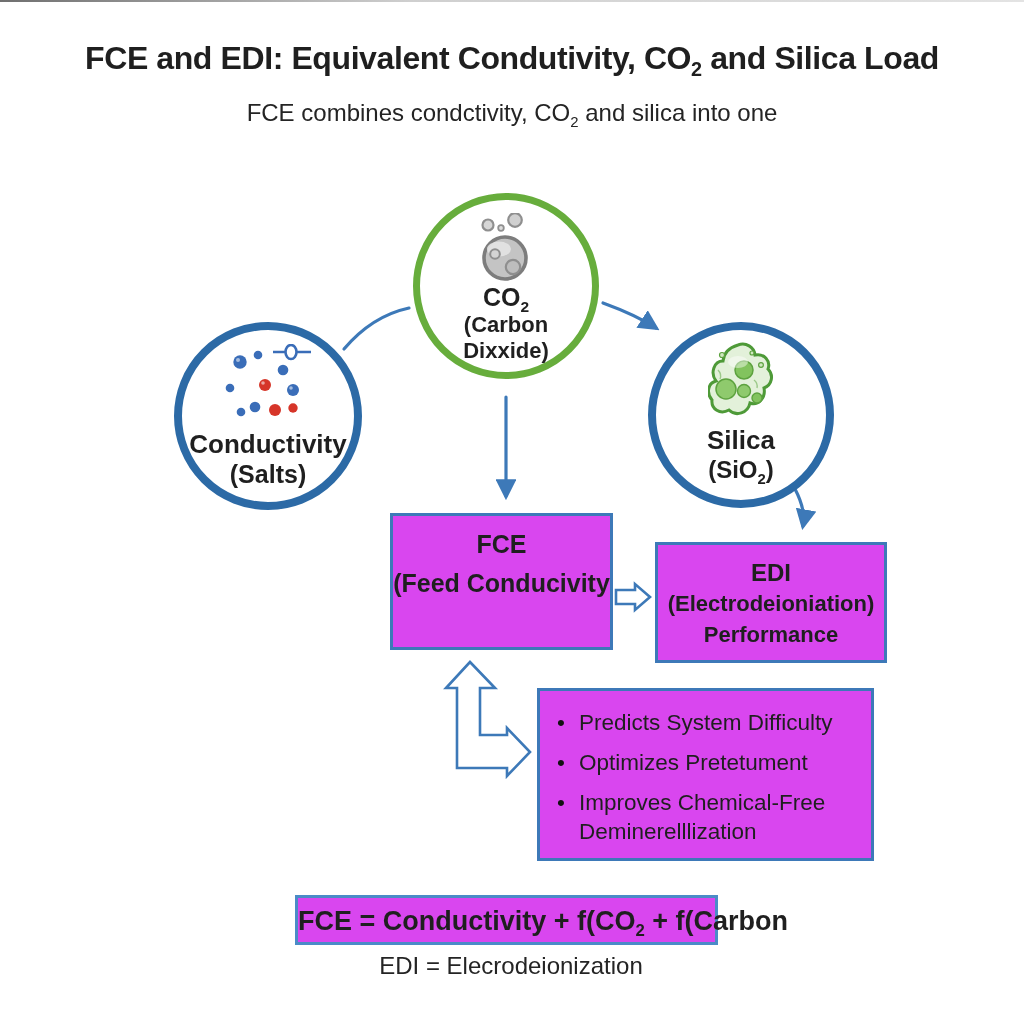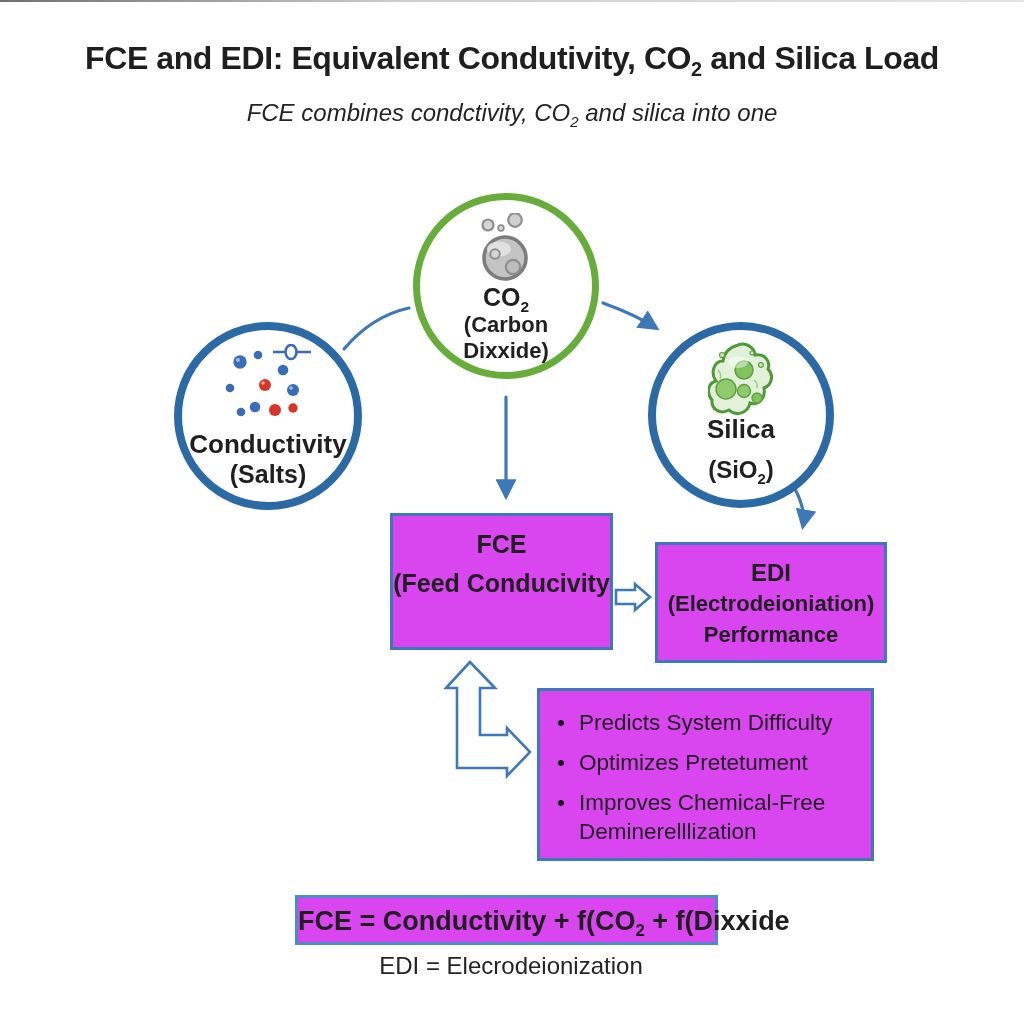--- a/index.html
+++ b/index.html
@@ -8,21 +8,21 @@
     font-family:"Liberation Sans",sans-serif;color:var(--color-text-dark,#1f1f1f);
     overflow:hidden;
   }
   .abs{position:absolute;}
   .topline{left:0;top:0;width:1024px;height:2px;
     background:linear-gradient(to right,#6f6f6f,#cfcfcf 40%,#e3e3e3);}
   
   .title{left:0;top:40px;width:1024px;text-align:center;
     font-size:32px;font-weight:700;letter-spacing:-0.4px;white-space:nowrap;}
   .subtitle{left:0;top:96px;width:1024px;text-align:center;
-    font-size:24px;line-height:33px;color:#242424;font-style:italic;}
+    font-size:24px;line-height:33px;color:#242424;}
   sub{font-size:0.62em;line-height:0;}
   
   .connectors{left:0;top:0;width:1024px;height:1024px;pointer-events:none;}
   .conn{fill:none;stroke:var(--color-arrow-blue,#3d79b8);stroke-width:3.2px;stroke-linecap:round;}
   .hollow{fill:#ffffff;stroke:var(--color-arrow-blue,#3d79b8);stroke-width:2.6px;stroke-linejoin:miter;}
   
   .circle{border-radius:50%;background:#ffffff;}
   .circle .lbl{position:absolute;left:0;width:100%;text-align:center;font-weight:700;}
   .c-conductivity{left:174px;top:322px;width:172px;height:172px;
     border:8px solid var(--color-circle-blue,#2c6aa6);}
@@ -132,21 +132,21 @@
       <circle cx="36" cy="28" r="9" fill="#82c35e" stroke="#5da23f" stroke-width="1.5"></circle>
       <circle cx="18" cy="47" r="10" fill="#8fca6d" stroke="#5da23f" stroke-width="1.5"></circle>
       <circle cx="36" cy="49" r="6.5" fill="#8fca6d" stroke="#5da23f" stroke-width="1.4"></circle>
       <circle cx="49" cy="56" r="5" fill="#82c35e" stroke="#5da23f" stroke-width="1.4"></circle>
       <circle cx="14" cy="13" r="2.5" fill="#cfe8c0" stroke="#5da23f" stroke-width="1.2"></circle>
       <circle cx="44" cy="11" r="2" fill="#cfe8c0" stroke="#5da23f" stroke-width="1.2"></circle>
       <circle cx="53" cy="23" r="2.4" fill="#cfe8c0" stroke="#5da23f" stroke-width="1.2"></circle>
       <path d="M10,28 q4,4 2,9 M46,38 q4,3 3,8" fill="none" stroke="#9cc98a" stroke-width="1.4"></path>
       <ellipse cx="30" cy="20" rx="10" ry="6" fill="#ffffff" opacity="0.45"></ellipse>
     </svg>
-    <div class="lbl" style="top:84px;font-size:26px">Silica</div>
+    <div class="lbl" style="top:95px;font-size:26px">Silica</div>
     <div class="lbl" style="top:126px;font-size:24px"><span>(SiO</span><sub>2</sub><span>)</span></div>
   </div>
 
   <div class="abs box fce-box">
     <div>FCE</div>
     <div>(Feed Conducivity</div>
   </div>
 
   <div class="abs box edi-box">
     <div style="font-size:24px">EDI</div>
@@ -164,17 +164,17 @@
           <span class="bullet">•</span>
           <span>Optimizes Pretetument</span>
         </li>
       <li>
           <span class="bullet">•</span>
           <span>Improves Chemical-Free Deminerelllization</span>
         </li>
     </ul>
   </div>
 
-  <div class="abs box formula-box"><span>FCE = Conductivity + f(CO</span><sub>2</sub><span> + f(Dixxide</span></div>
+  <div class="abs box formula-box"><span>FCE = Conductivity + f(CO</span><sub>2</sub><span> + f(Carbon</span></div>
 
   <div class="abs footnote">EDI = Elecrodeionization</div>
 
 </div>
 
 </body></html>

